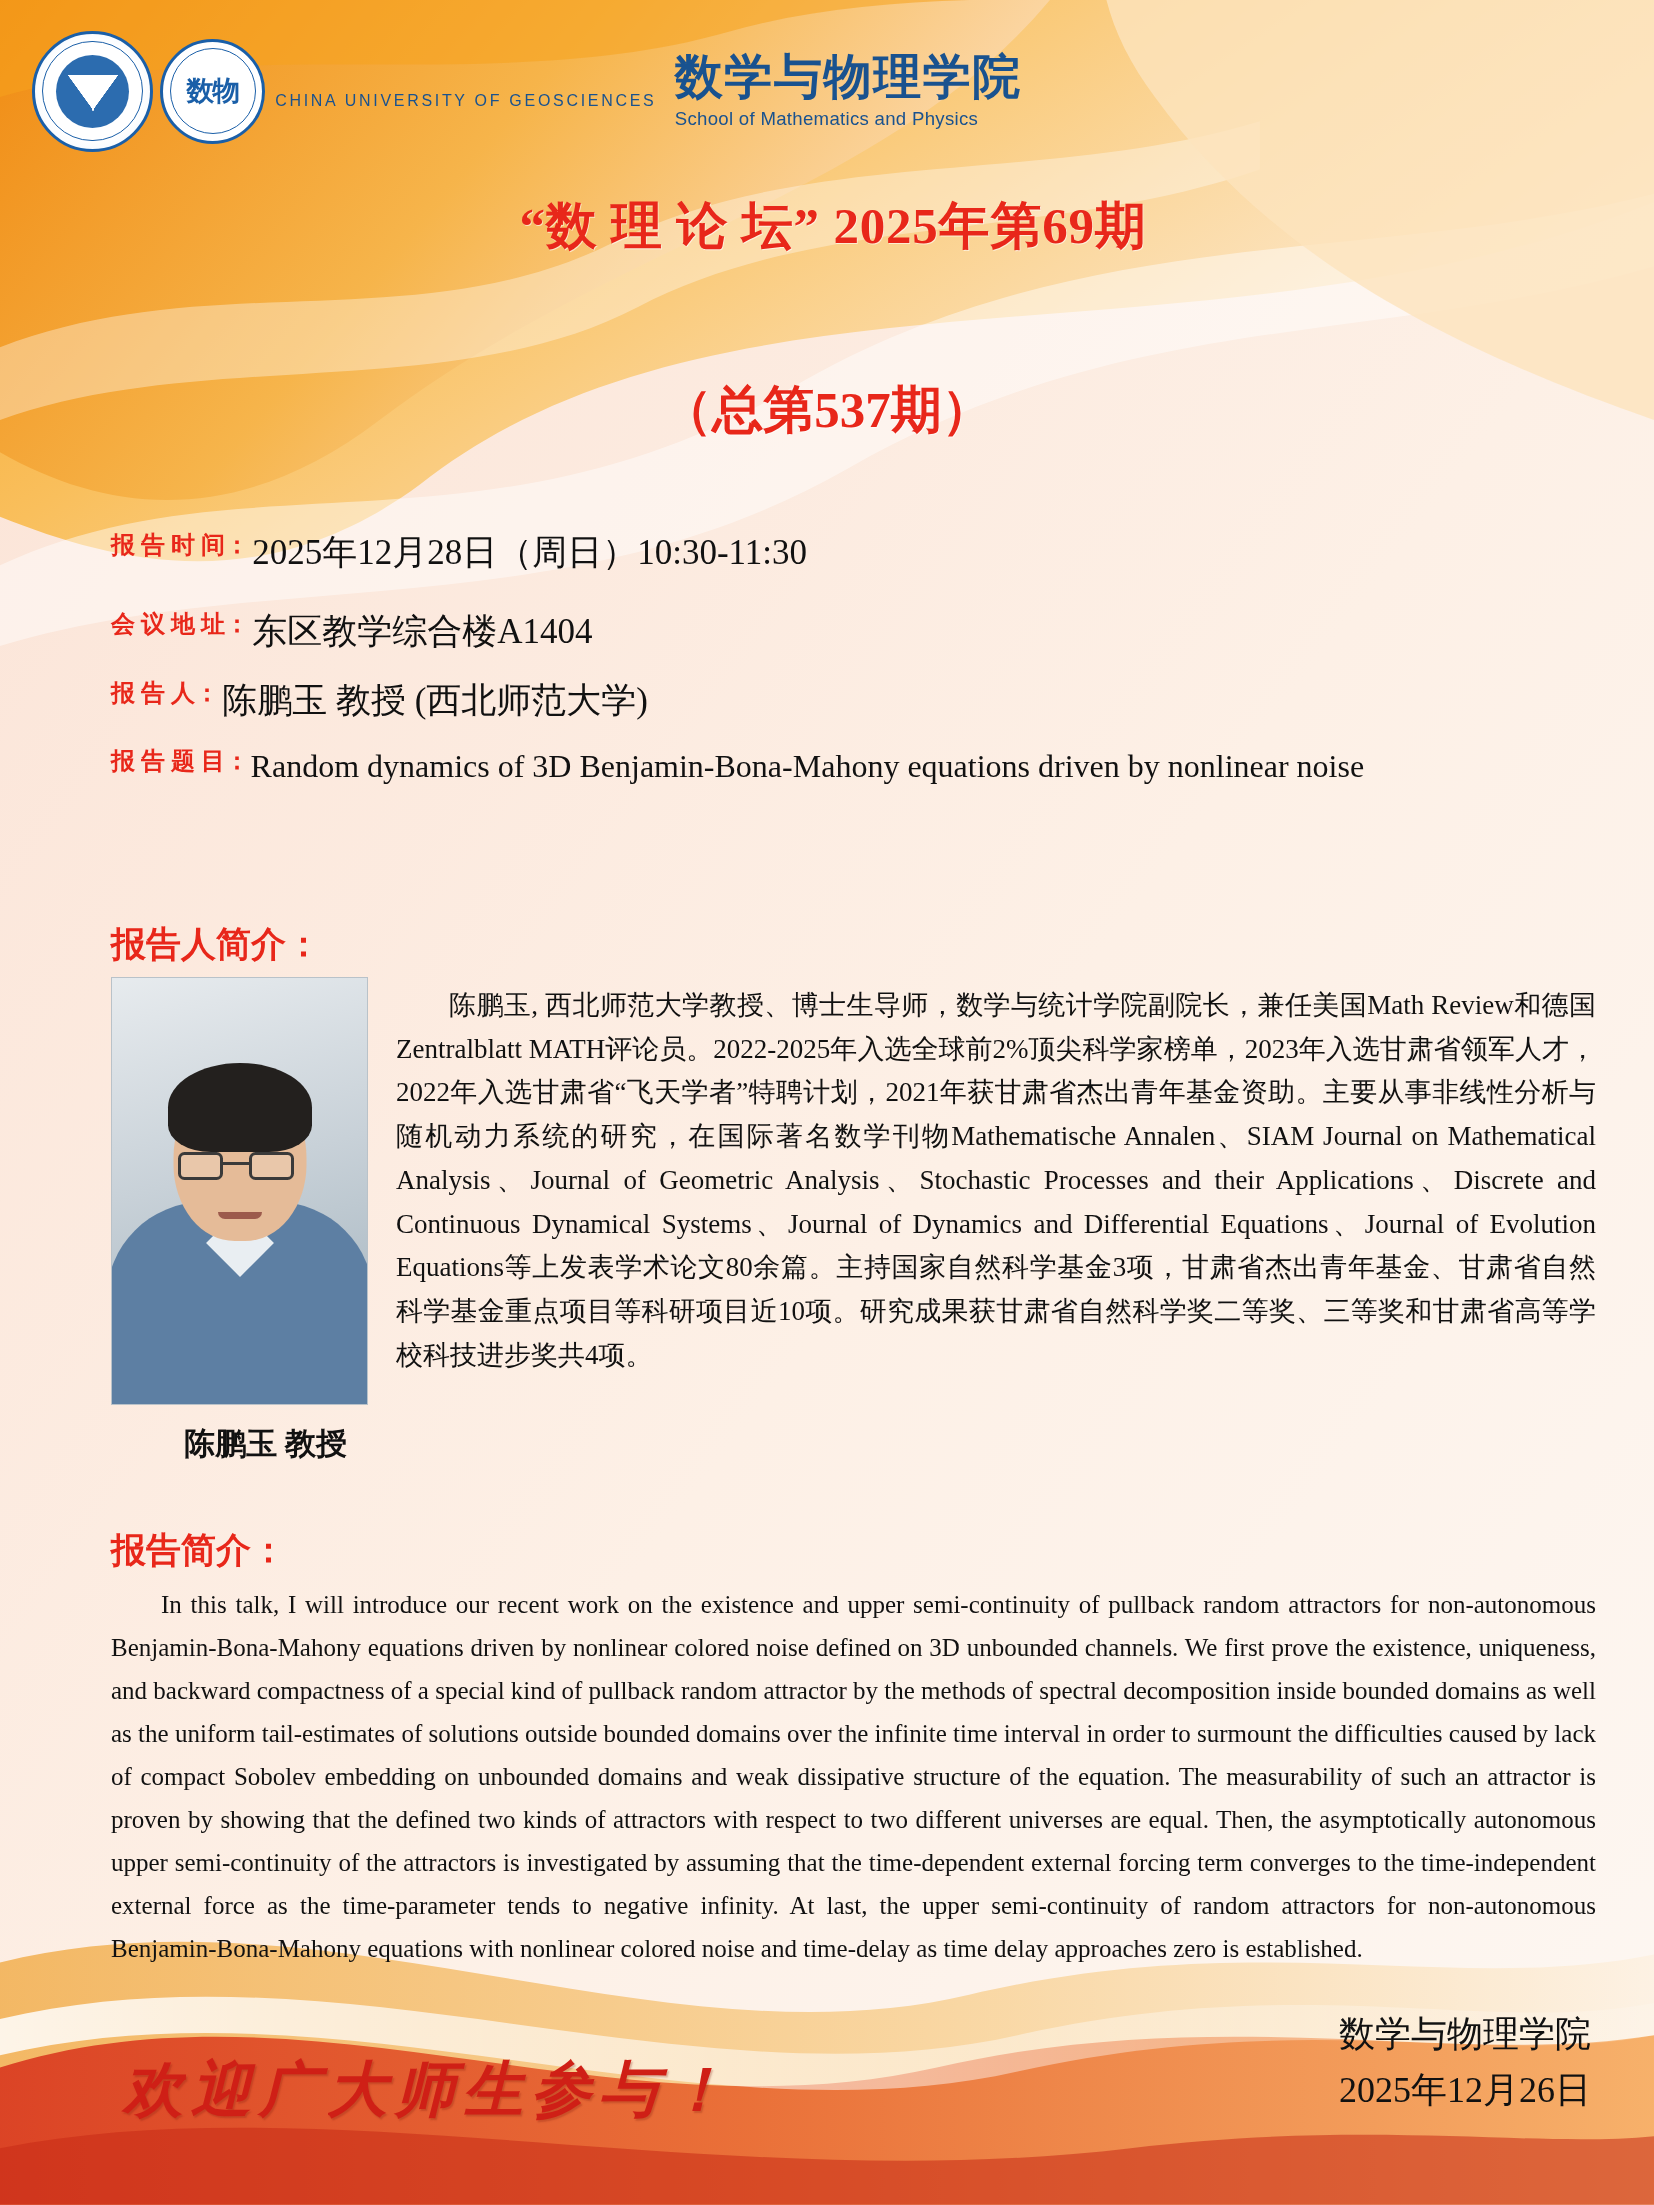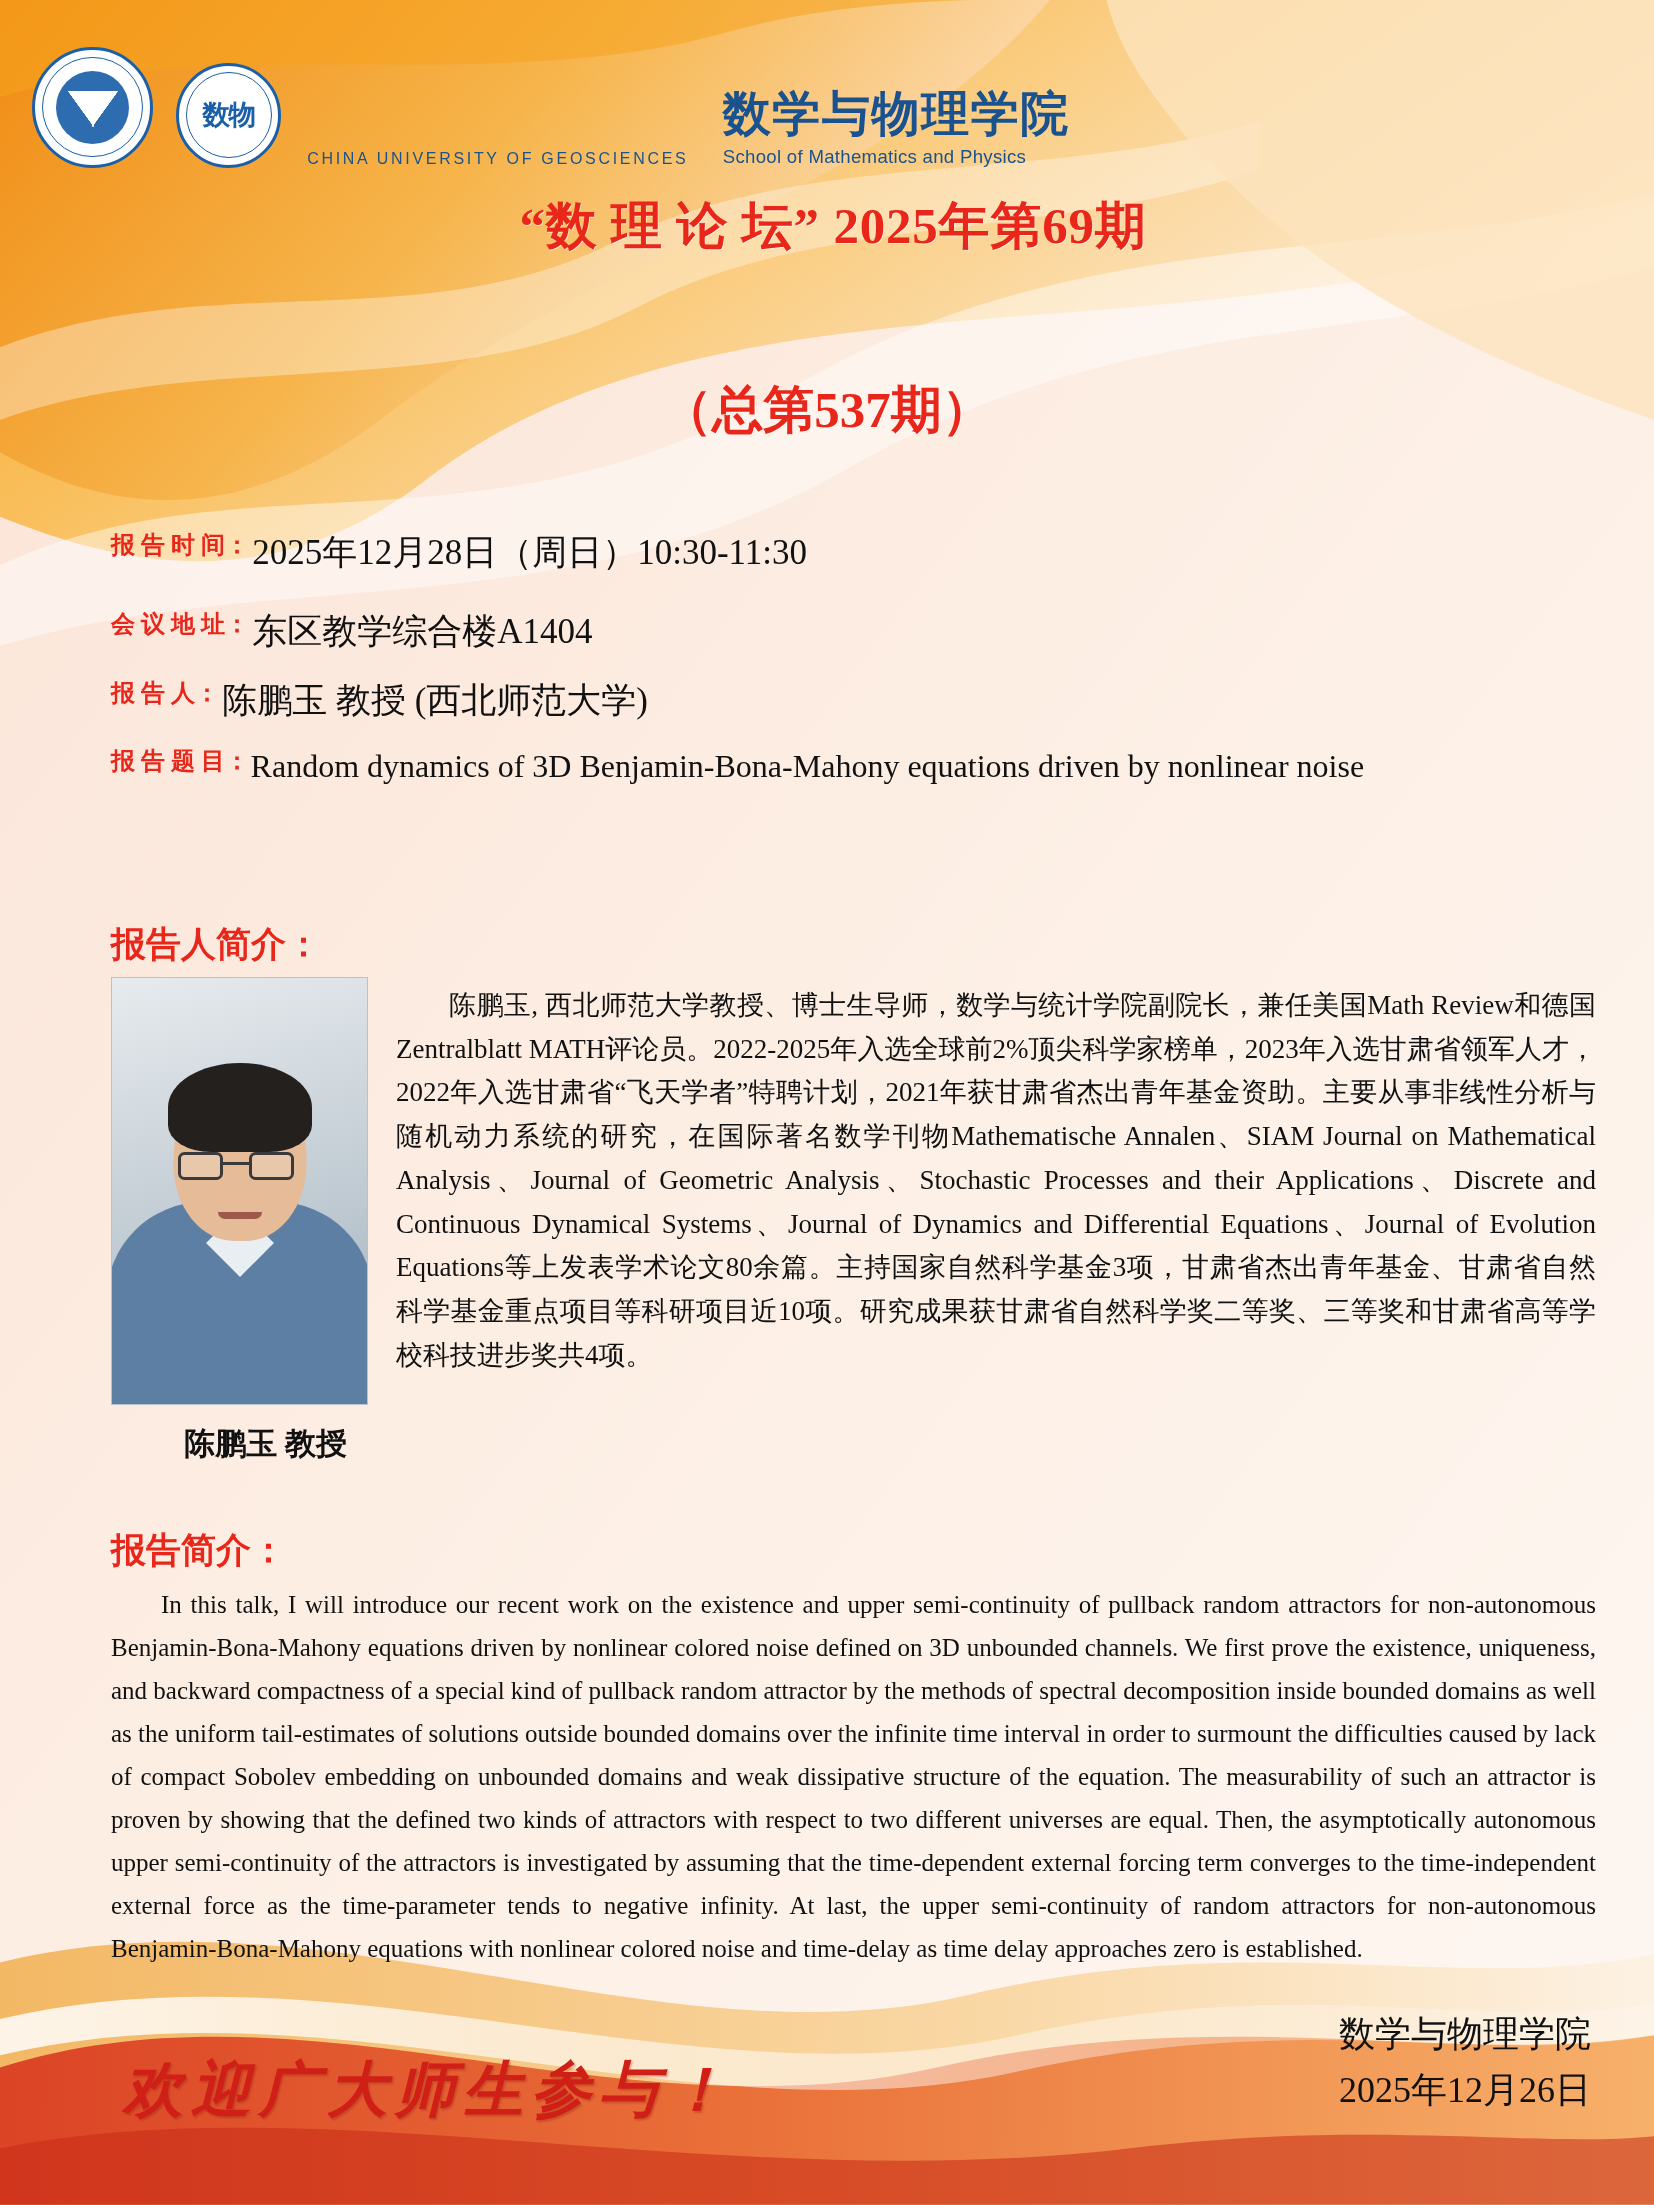--- a/index.html
+++ b/index.html
@@ -15,21 +15,21 @@
 
   
   #bg { position:absolute; inset:0; z-index:0; }
 
   
   #page { position:absolute; inset:0; z-index:2; }
 
   
   .header {
     position:absolute; top:14.5px; left:32px; right:32px; height:153px;
-    display:flex; align-items:flex-end; gap:23px;
+    display:flex; align-items:center; gap:7px;
   }
   .logo-cug {
     width:121px; height:121px; border-radius:50%;
     border:3.2px solid #1a5fa8; flex:0 0 auto; position:relative;
     background: radial-gradient(circle at 50% 50%, #ffffff 60%, #eaf2fb 100%);
   }
   .logo-cug .ring {
     position:absolute; inset:7.3px; border-radius:50%; border:1.6px solid #1a5fa8;
   }
   .logo-cug .inner {

